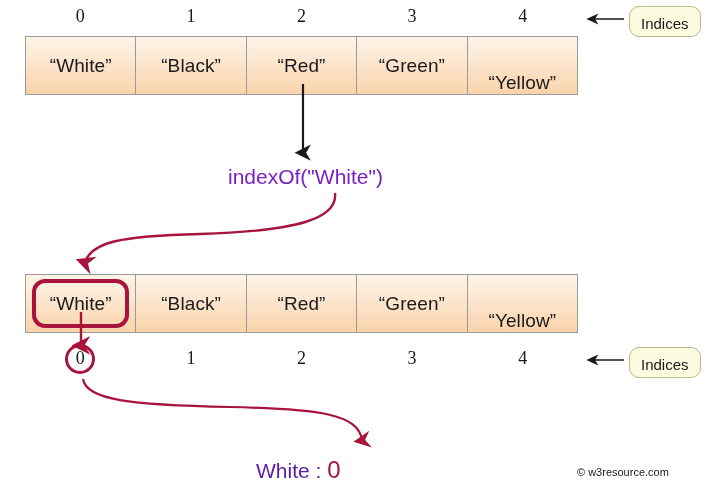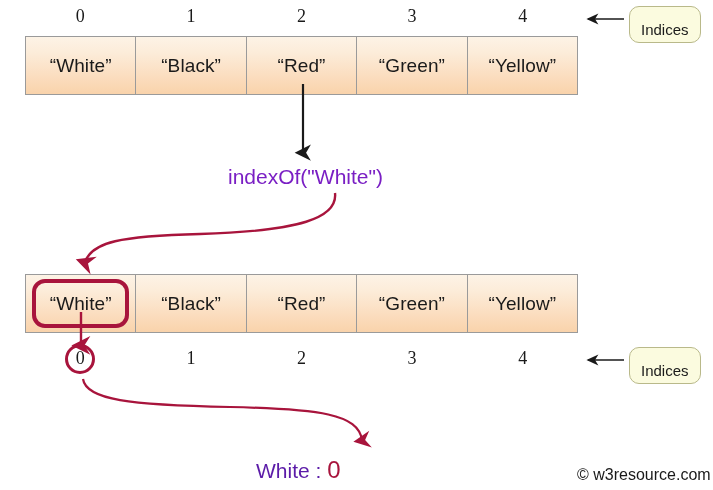--- a/index.html
+++ b/index.html
@@ -31,21 +31,21 @@
   .cell {
     flex: 1 1 0;
     position: relative;
     border-right: 1px solid #9a9a9a;
     background: linear-gradient(to bottom, #fdf3e6 0%, #fcecd9 28%, #fbdcbd 72%, #f9d3ab 100%);
     display: flex;
     align-items: center;
     justify-content: center;
     box-sizing: border-box;
   }
-  .cell:last-child { border-right: none; }
+  .cell:last-child { border-right: none; align-items: flex-end; }
 
   .cell-label {
     font-size: 19px;
     color: #1a1a1a;
     font-family: "Liberation Sans", sans-serif;
     white-space: nowrap;
     letter-spacing: .1px;
   }
 
   
@@ -94,21 +94,21 @@
     box-sizing: border-box;
   }
   .index-num.circled span { position: relative; }
 
   
   .callout {
     position: absolute;
     background: #fbfbdf;
     border: 1px solid #b9b98a;
     border-radius: 10px;
-    padding: 14px 11px 4px 11px;
+    padding: 8px 11px 4px 11px;
     font-size: 15px;
     color: #1a1a1a;
     font-family: "Liberation Sans", sans-serif;
     white-space: nowrap;
   }
   #callout-top    { left: 629px; top: 6px; }
   #callout-bottom { left: 629px; top: 347px; }
 
   
   .indexof-label {
@@ -130,21 +130,21 @@
     white-space: nowrap;
   }
   .output-label .value {
     color: #a8143c;
     font-size: 24px;
   }
   .watermark {
     position: absolute;
     left: 577px;
     top: 466px;
-    font-size: 16px;
+    font-size: 11px;
     color: #1a1a1a;
     font-family: "Liberation Sans", sans-serif;
     white-space: nowrap;
   }
 
   svg.overlay {
     position: absolute;
     left: 0;
     top: 0;
     width: 713px;

